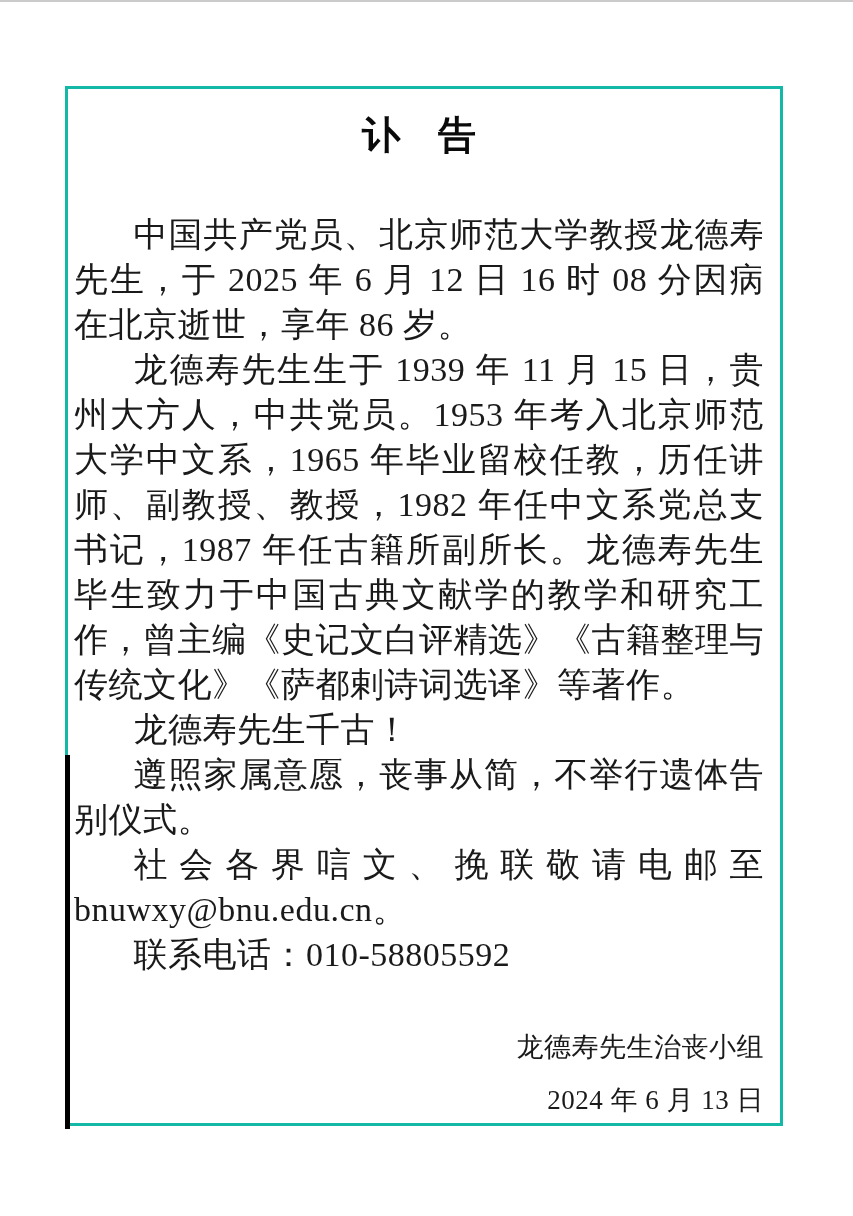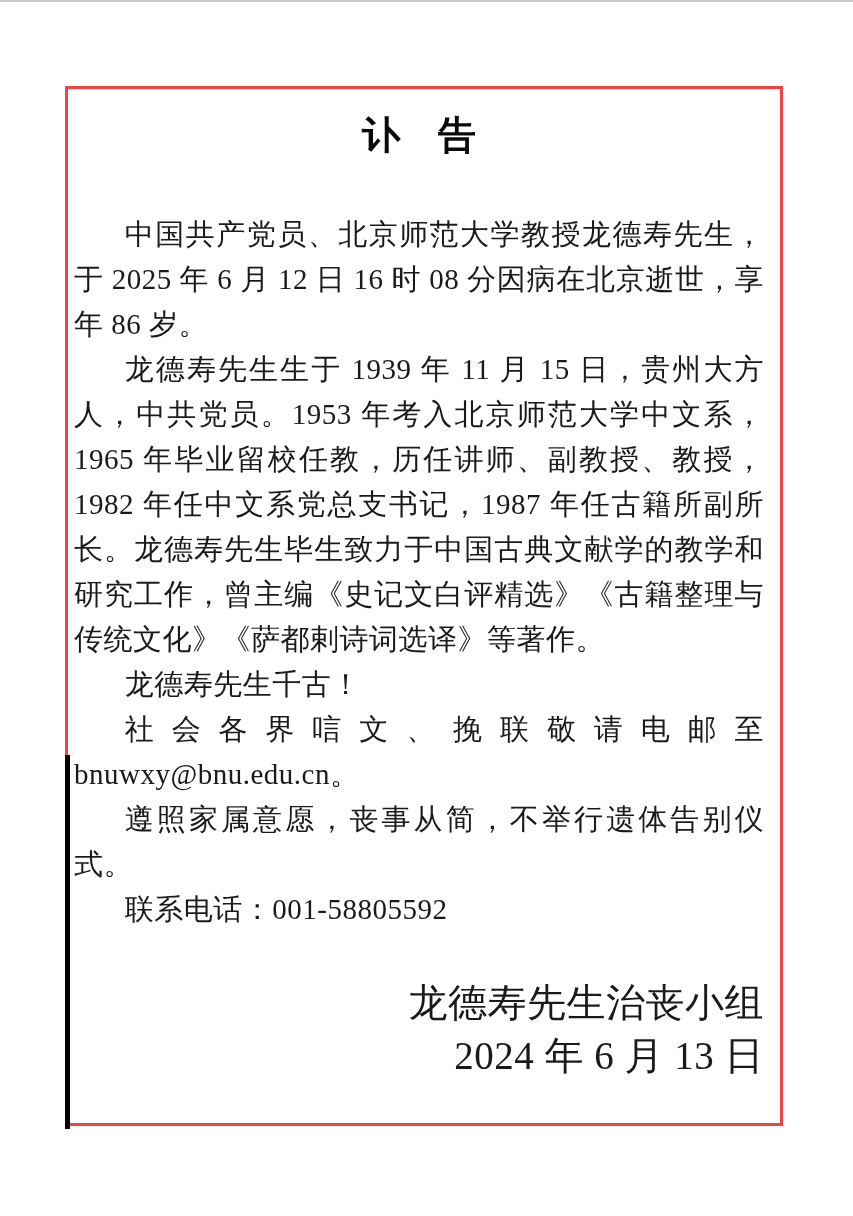--- a/index.html
+++ b/index.html
@@ -22,21 +22,21 @@
     width: 100%;
     height: 2px;
     background: #cbcbcb;
   }
   .frame {
     position: absolute;
     left: 65px;
     top: 86px;
     width: 712px;
     height: 1034px;
-    border: 3px solid #ef4444;
+    border: 3px solid #14b8a6;
     background: #ffffff;
     box-sizing: content-box;
   }
   
   .thick-left {
     position: absolute;
     left: -3px;
     top: 666px;
     width: 5px;
     height: 374px;
@@ -52,34 +52,34 @@
     margin: 22px 0 53px 0;
     text-align: center;
     font-family: "Liberation Sans", "DejaVu Sans", sans-serif;
     font-weight: 700;
     font-size: 38px;
     line-height: 48px;
     color: #0a0a0a;
   }
   .para {
     margin: 0;
-    font-size: 29px;
+    font-size: 34px;
     line-height: 45px;
     text-align: justify;
     text-justify: inter-character;
     text-indent: 1.75em;
     letter-spacing: 0.5px;
   }
   .sig {
     margin-top: 44px;
     text-align: right;
   }
   .sig p {
     margin: 0;
-    font-size: 39px;
+    font-size: 27px;
     line-height: 53px;
     letter-spacing: 0.5px;
   }
 </style>
 </head>
 <body>
 
 <div class="canvas">
   <div class="top-rule"></div>
 
@@ -88,25 +88,25 @@
 
     <div class="content">
       <h1 class="title">讣　告</h1>
 
       <p class="para">中国共产党员、北京师范大学教授龙德寿先生，于 2025 年 6 月 12 日 16 时 08 分因病在北京逝世，享年 86 岁。</p>
 
       <p class="para">龙德寿先生生于 1939 年 11 月 15 日，贵州大方人，中共党员。1953 年考入北京师范大学中文系，1965 年毕业留校任教，历任讲师、副教授、教授，1982 年任中文系党总支书记，1987 年任古籍所副所长。龙德寿先生毕生致力于中国古典文献学的教学和研究工作，曾主编《史记文白评精选》《古籍整理与传统文化》《萨都剌诗词选译》等著作。</p>
 
       <p class="para">龙德寿先生千古！</p>
 
+      <p class="para">遵照家属意愿，丧事从简，不举行遗体告别仪式。</p>
+
       <p class="para">社会各界唁文、挽联敬请电邮至 bnuwxy@bnu.edu.cn。</p>
 
-      <p class="para">遵照家属意愿，丧事从简，不举行遗体告别仪式。</p>
-
-      <p class="para">联系电话：001-58805592</p>
+      <p class="para">联系电话：010-58805592</p>
 
       <div class="sig">
         <p>龙德寿先生治丧小组</p>
         <p>2024 年 6 月 13 日</p>
       </div>
     </div>
   </div>
 </div>
 
 </body></html>

